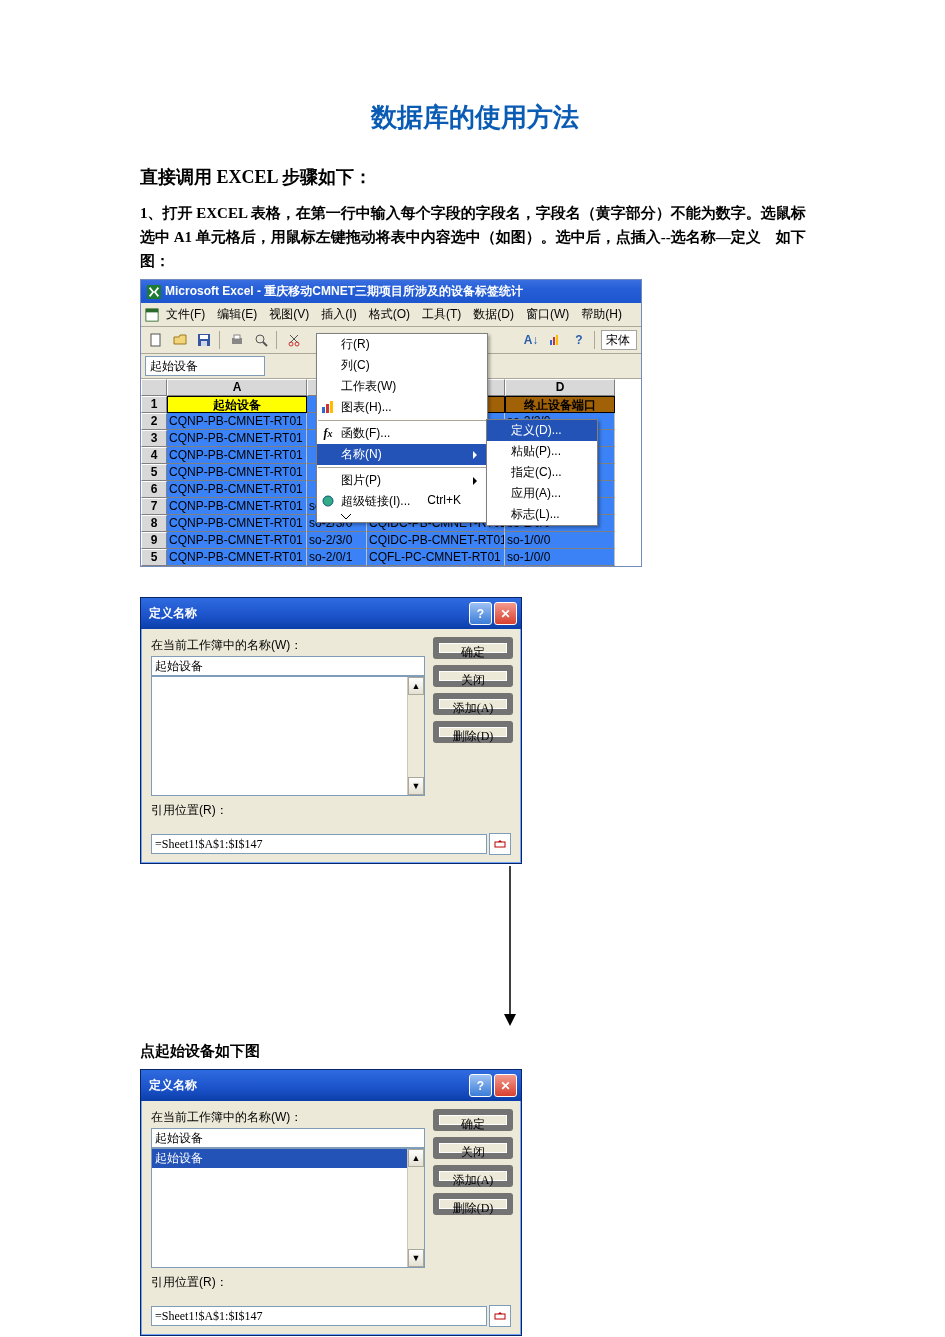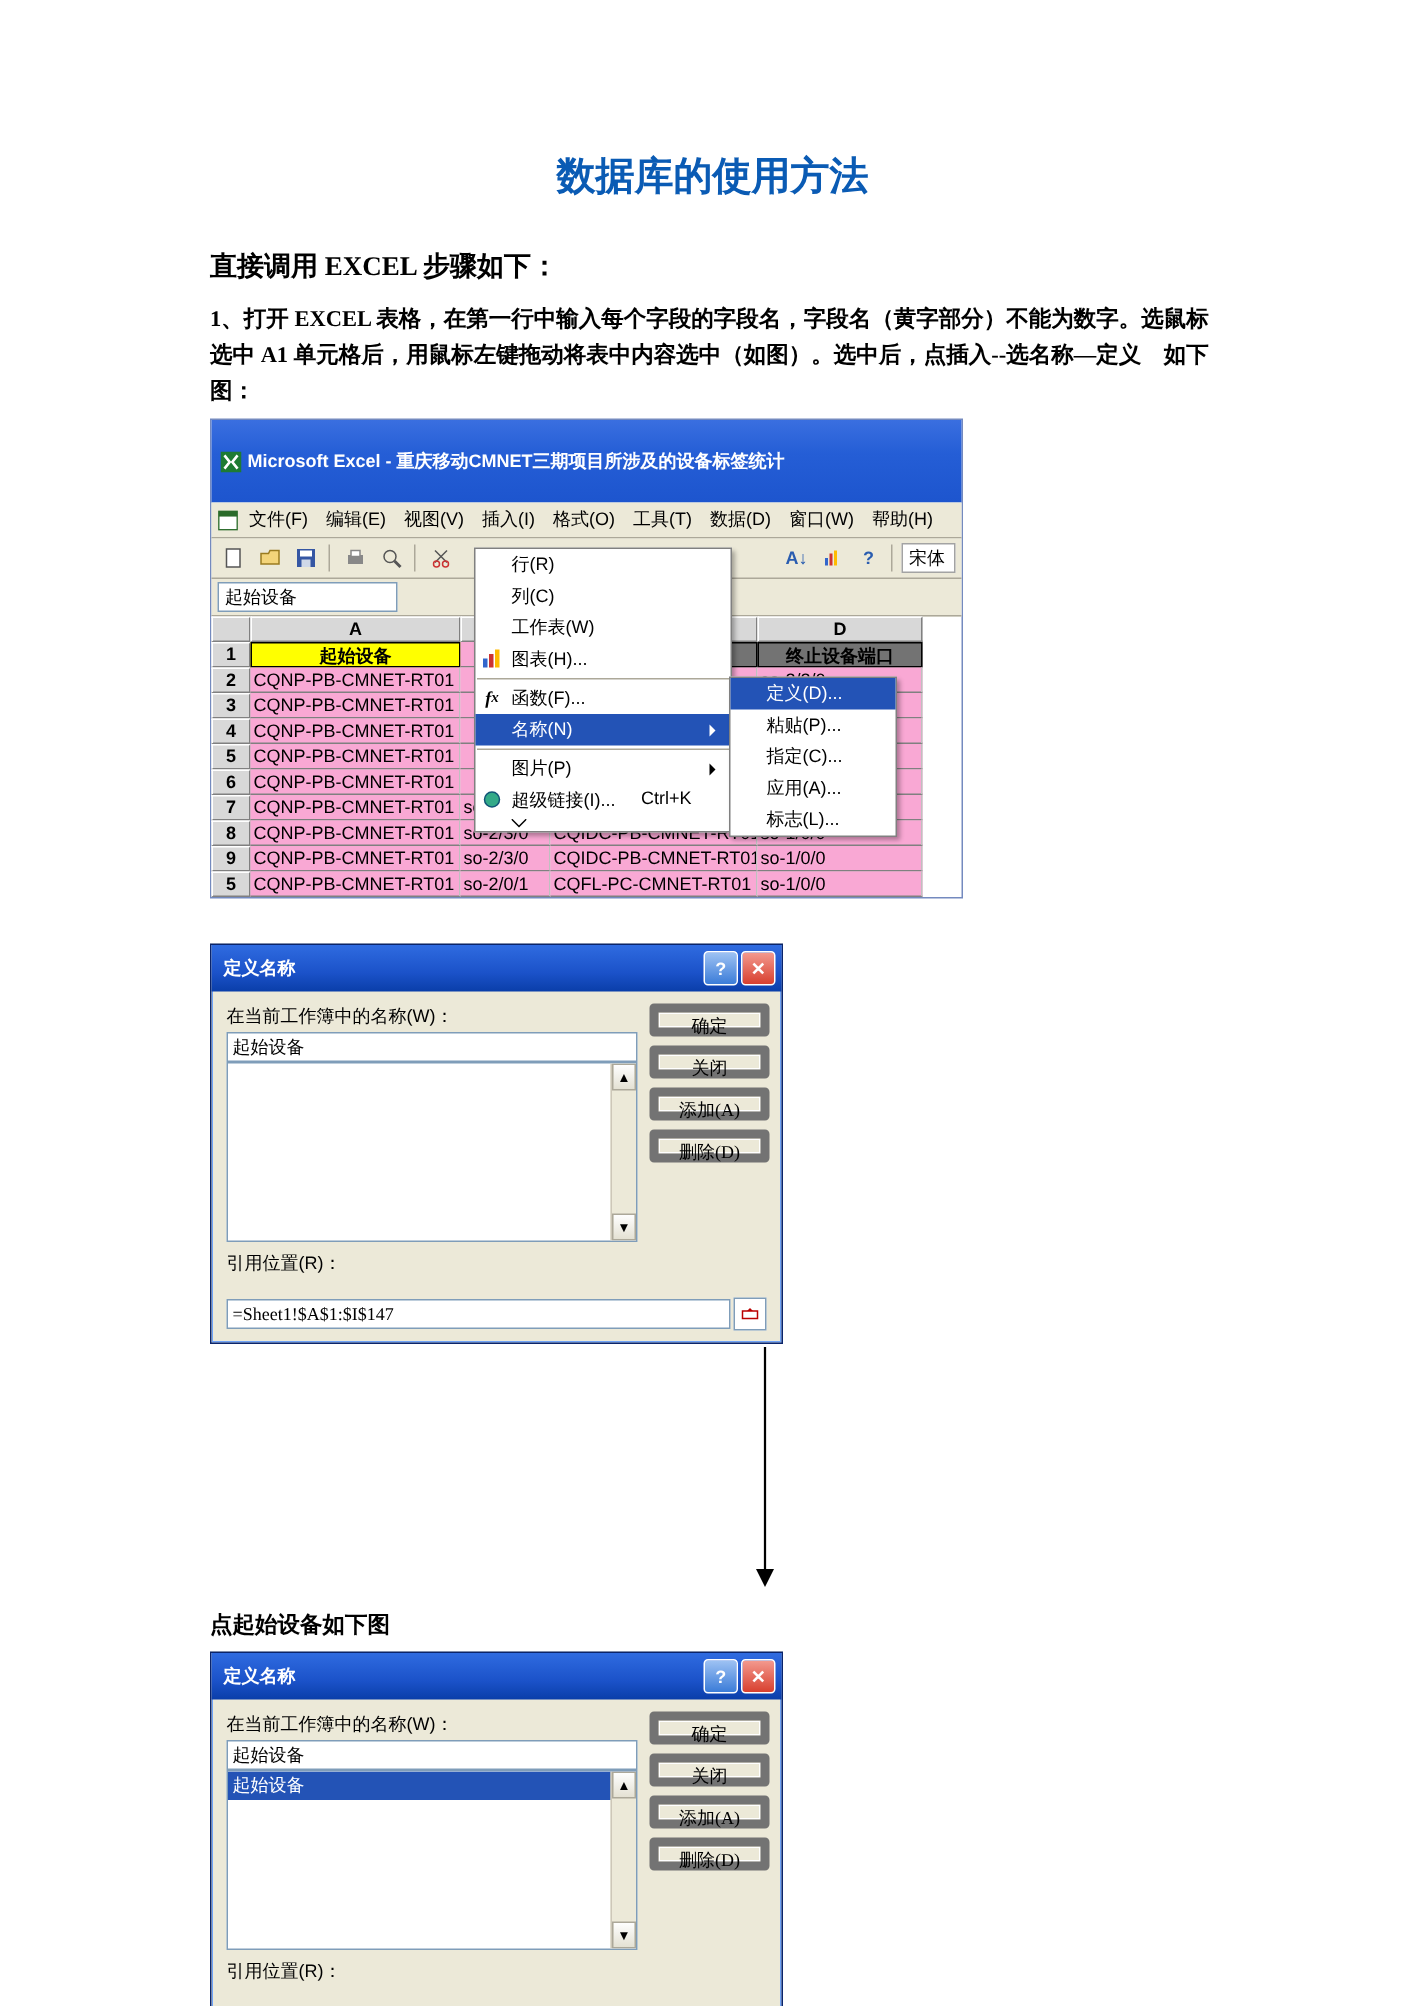--- a/index.html
+++ b/index.html
@@ -3,43 +3,43 @@
 <meta charset="utf-8">
 <style>
 html,body{margin:0;padding:0;background:#fff;font-family:"SimSun","宋体",serif;font-size:14px;color:#000}
 .page{width:945px;min-height:1337px;position:relative;padding:100px 135px 40px 140px;box-sizing:border-box}
 .doc-title{font-family:"SimHei","黑体","Microsoft YaHei",sans-serif;font-size:26px;color:#0a5bb4;text-align:center;margin:0 0 30px}
 .sect-title{font-size:18px;font-weight:700;margin:0 0 12px;font-family:"SimSun","宋体",serif}
 .para{font-size:15px;line-height:1.6;margin:0 0 6px;font-weight:700}
 
 
 .excel{width:500px;font-family:"Tahoma","SimSun",sans-serif;font-size:12px;border:1px solid #748abf}
-.titlebar{background:linear-gradient(#3a6fe0,#255ed6 40%,#1d55ce);color:#fff;padding:19px 6px;font-weight:700;display:flex;align-items:center;gap:4px}
+.titlebar{background:linear-gradient(#3a6fe0,#255ed6 40%,#1d55ce);color:#fff;padding:3px 6px;font-weight:700;display:flex;align-items:center;gap:4px}
 .xl-ico{width:14px;height:14px;display:inline-block}
 .xl-ico svg{width:14px;height:14px}
 .menubar{background:#ece9d8;border-bottom:1px solid #aca899;padding:2px 4px;display:flex;gap:2px;align-items:center}
 .menubar span.mi{padding:1px 5px}
 .toolbar{background:#ece9d8;border-bottom:1px solid #aca899;padding:2px 4px;display:flex;align-items:center;gap:2px}
 .tbtn{width:20px;height:20px;border:1px solid #ece9d8;display:flex;align-items:center;justify-content:center;color:#000;font-family:"Arial"}
 .sep{width:2px;height:18px;border-left:1px solid #aca899;margin:0 2px}
 .namebox-row{background:#ece9d8;border-bottom:1px solid #aca899;padding:2px 4px;display:flex;align-items:center;gap:6px}
 .namebox{background:#fff;border:1px solid #7f9db9;height:18px;width:110px;padding:0 4px;display:flex;align-items:center}
 .sheet{display:flex}
 .rownums{display:flex;flex-direction:column}
 .rownums div, .colhead div{background:#d8d8d8;border:1px solid #808080;border-top-color:#fff;border-left-color:#fff;box-sizing:border-box}
 .rownums div{width:26px;height:17px;text-align:center;font-weight:700;line-height:15px}
 .grid{display:flex;flex-direction:column;flex:1}
 .colhead{display:flex}
 .colhead div{height:17px;text-align:center;font-weight:700;line-height:15px}
 .wA{width:140px}.wB{width:60px}.wC{width:138px}.wD{width:110px}
 .row{display:flex;height:17px}
 .cell{border-right:1px solid #c0c0c0;border-bottom:1px solid #808080;box-sizing:border-box;height:17px;padding:0 2px;line-height:16px;overflow:hidden;white-space:nowrap}
 .hd{background:#ffff00;font-weight:700;text-align:center;border:1px solid #000}
-.hd2{background:#737373;font-weight:700;text-align:center;border:1px solid #000}
-.sel{background:#f9a8d4;color:#000}
+.hd2{background:#a16207;font-weight:700;text-align:center;border:1px solid #000}
+.sel{background:#3b82f6;color:#000}
 
 
 .ddwrap{position:relative;height:0}
 .ddmenu{position:absolute;background:#fff;border:1px solid #808080;box-shadow:2px 2px 3px rgba(0,0,0,.3);font-size:12px}
 .ddmenu .it{padding:2px 28px 2px 24px;white-space:nowrap;position:relative;display:flex;align-items:flex-start;gap:6px}
 .ddmenu .it .ico{position:absolute;left:3px;width:16px;height:16px;display:flex;align-items:center;justify-content:center}
 .ddmenu .it .acc{position:absolute;right:26px;color:#000}
 .ddmenu .it.arrow::after{content:"";position:absolute;right:6px;top:50%;margin-top:-4px;border:4px solid transparent;border-left-color:#000}
 .ddmenu .it.hi{background:#2353b6;color:#fff}
 .ddmenu .it.hi.arrow::after{border-left-color:#fff}

